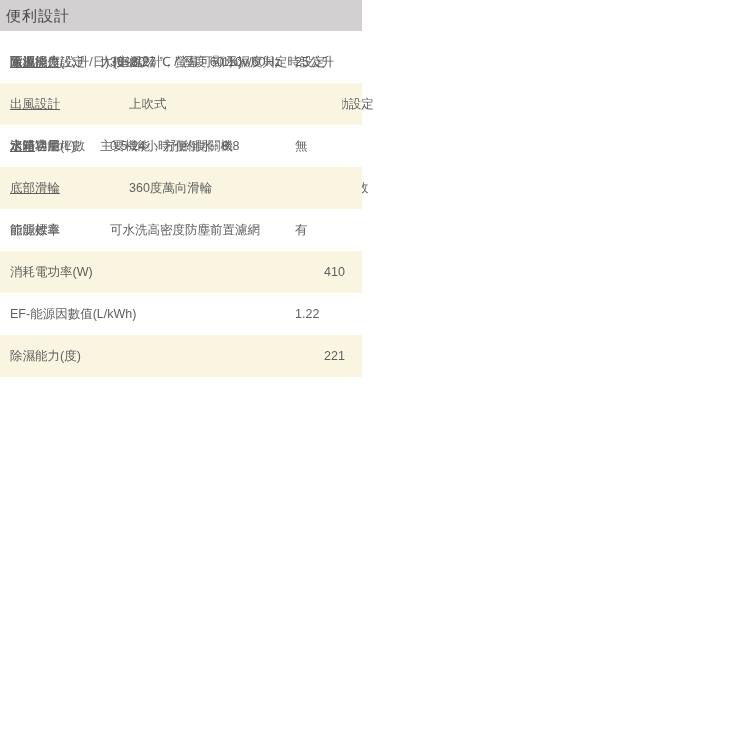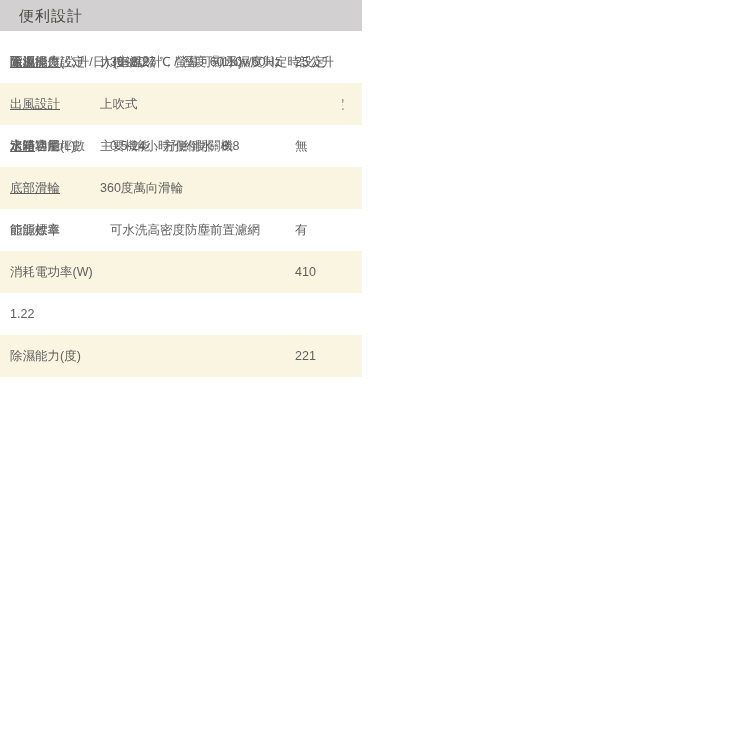--- a/index.html
+++ b/index.html
@@ -11,35 +11,35 @@
     overflow: hidden;
   }
   .canvas { position: absolute; inset: 0; }
   .panel { position: absolute; }
   .panel-header {
     height: 31px;
     background: #d2d0d0;
     color: #4a4a48;
     font-size: 15px;
     line-height: 31px;
-    padding-left: 19px;
+    padding-left: 6px;
     letter-spacing: 1px;
   }
   .rows { margin-top: 10px; }
   .row {
     height: 42px;
     display: flex;
     align-items: center;
     font-size: 12.5px;
     color: #5f5f5f;
     padding-left: 10px;
     box-sizing: border-box;
     white-space: nowrap;
   }
-  .row.alt { background: #faf5e1; }
+  .row.alt { background: #faf5e1; gap: 29px; }
   .lbl { flex: 0 0 auto; }
   .val { flex: 0 0 auto; }
 
   
   #panel-product-info   { left: 0;   top: 2;   width: 362px; }
   #panel-basic-specs    { left: 408; top: 2;   width: 342px; }
   #panel-main-functions { left: 0;   top: 494; width: 362px; }
   #panel-convenient     { left: 408; top: 494; width: 342px; }
 
   
@@ -74,20 +74,21 @@
       </div>
       <div class="row">
         <span class="lbl">節能標章</span>
         <span class="val">有</span>
       </div>
       <div class="row alt">
         <span class="lbl">消耗電功率(W)</span>
         <span class="val">410</span>
       </div>
       <div class="row">
+        <span class="lbl">EF-能源因數值(L/kWh)</span>
         <span class="val">1.22</span>
       </div>
       <div class="row alt">
         <span class="lbl">除濕能力(度)</span>
         <span class="val">221</span>
       </div>
     </div>
   </div>
 
   <div class="panel" id="panel-basic-specs">

